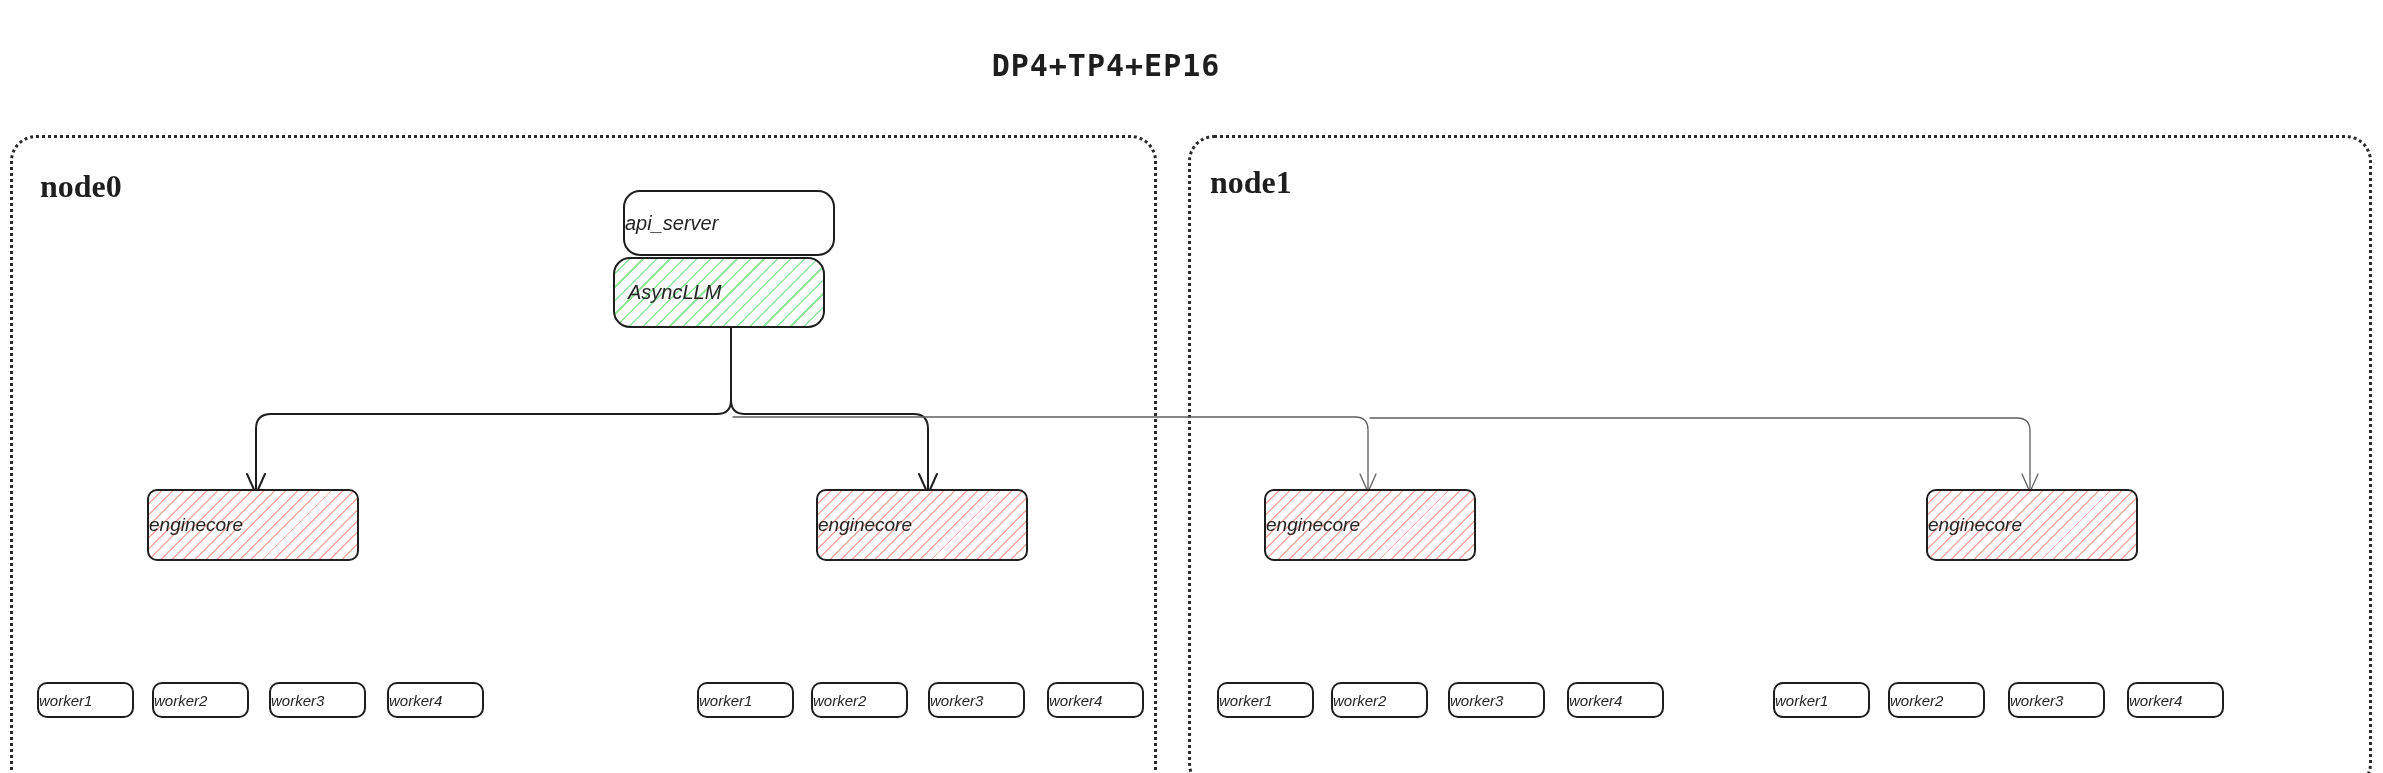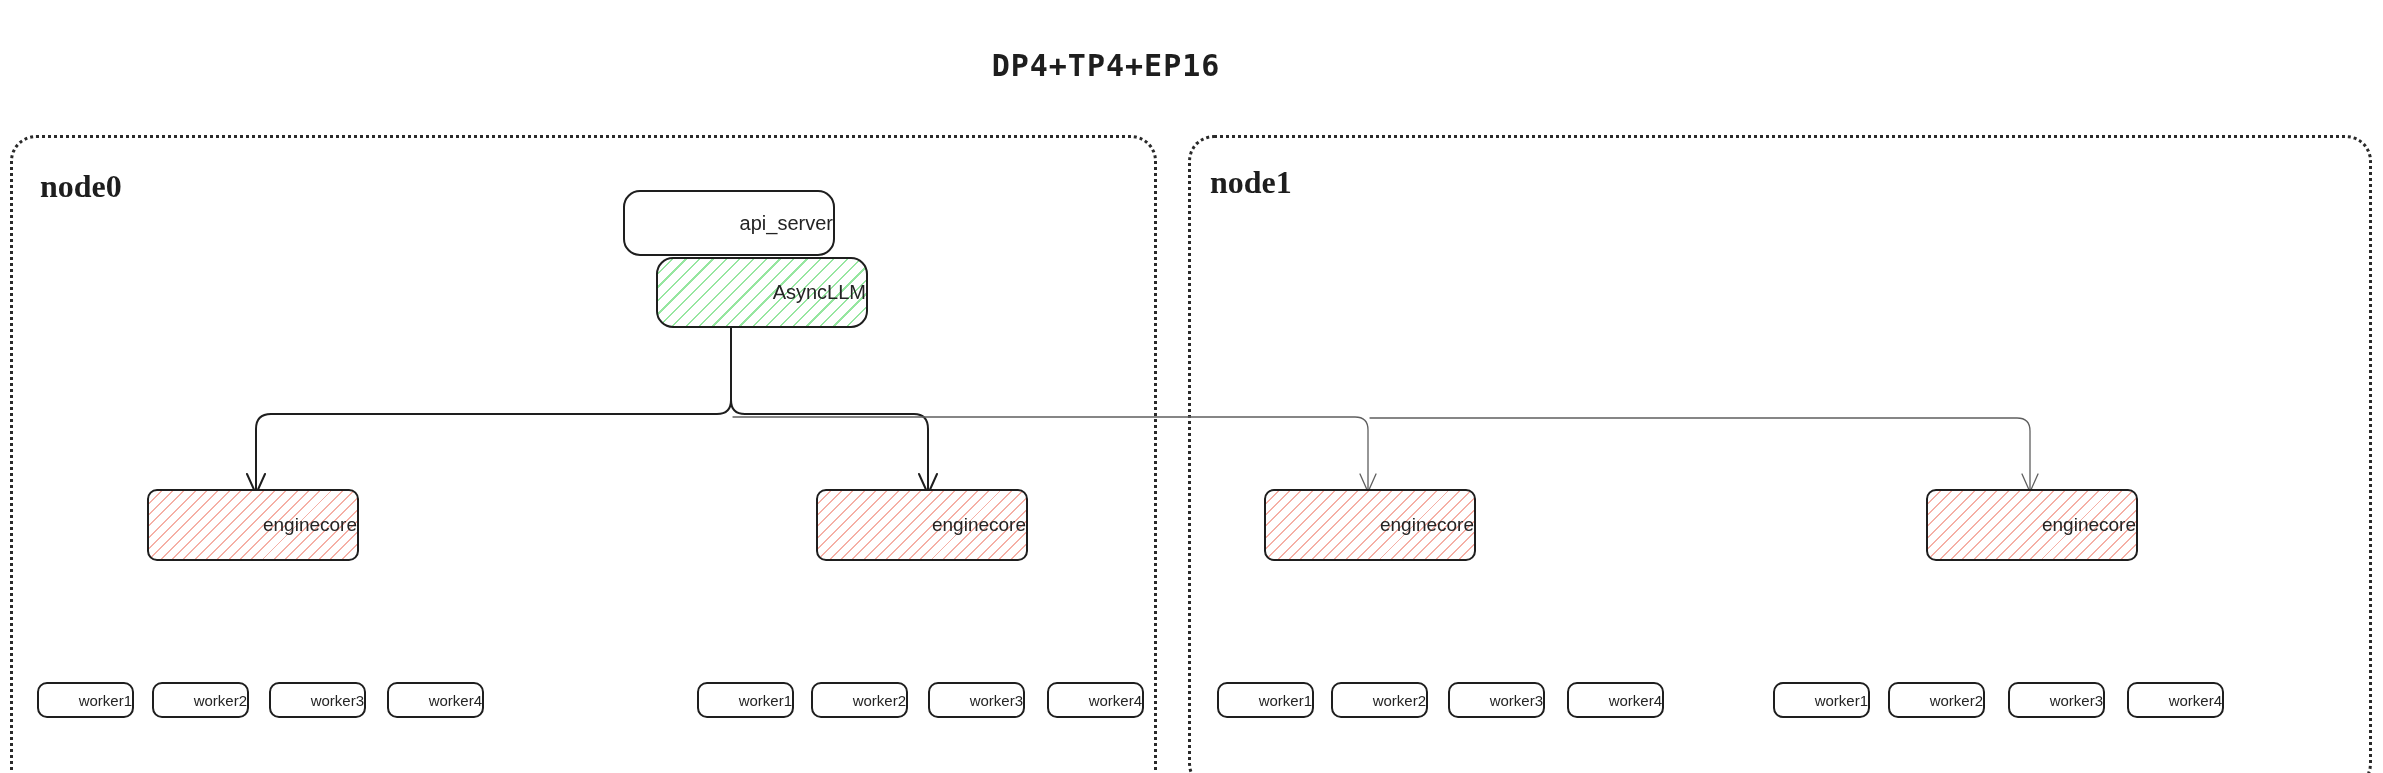--- a/index.html
+++ b/index.html
@@ -22,23 +22,23 @@
 
   .node-box{
     position:absolute;border:3px dotted #2a2a2a;border-radius:26px;background:transparent;
   }
   .node-label{
     position:absolute;font-family:Liberation Serif, serif;font-weight:bold;
     font-size:32px;line-height:1;color:var(--ink);white-space:nowrap;
   }
 
   .shape{
-    position:absolute;display:flex;align-items:center;justify-content:flex-end;
+    position:absolute;display:flex;align-items:center;justify-content:flex-start;
     border:2px solid var(--ink);background:var(--background);
-    font-size:19px;color:#242424;white-space:nowrap;
+    font-size:19px;color:#242424;white-space:nowrap;font-style:italic;
   }
   .proc{width:212px;height:66px;border-radius:17px;font-size:20px;}
   .hatch-green{
     height:71px;
     background:repeating-linear-gradient(135deg,var(--green-hatch) 0 1.6px,transparent 1.6px 9.5px);
     background-color:var(--background);
   }
   .engine{
     width:212px;height:72px;border-radius:10px;top:449px;
     background:repeating-linear-gradient(135deg,var(--red-hatch) 0 1.4px,transparent 1.4px 8px);
@@ -72,21 +72,21 @@
     <path class="stroke-black" d="M919 434 L928 454 L937 434"></path>
     <path class="stroke-gray" d="M733 377 L1355 377 Q1368 377 1368 390 L1368 450"></path>
     <path class="stroke-gray" d="M1360 434 L1368 452 L1376 434"></path>
     <path class="stroke-gray" d="M1370 378 L2017 378 Q2030 378 2030 391 L2030 450"></path>
     <path class="stroke-gray" d="M2022 434 L2030 452 L2038 434"></path>
   </svg>
 
   <div class="shape proc" style="left:623px;top:150px;">
     <span>api_server</span>
   </div>
-  <div class="shape proc hatch-green" style="left:656px;top:217px;">
+  <div class="shape proc hatch-green" style="left:613px;top:217px;padding-left:13px;">
     <span>AsyncLLM</span>
   </div>
 
   <div class="shape engine" style="left:147px;">
     <span>enginecore</span>
   </div>
   <div class="shape engine" style="left:816px;">
     <span>enginecore</span>
   </div>
   <div class="shape engine" style="left:1264px;">

